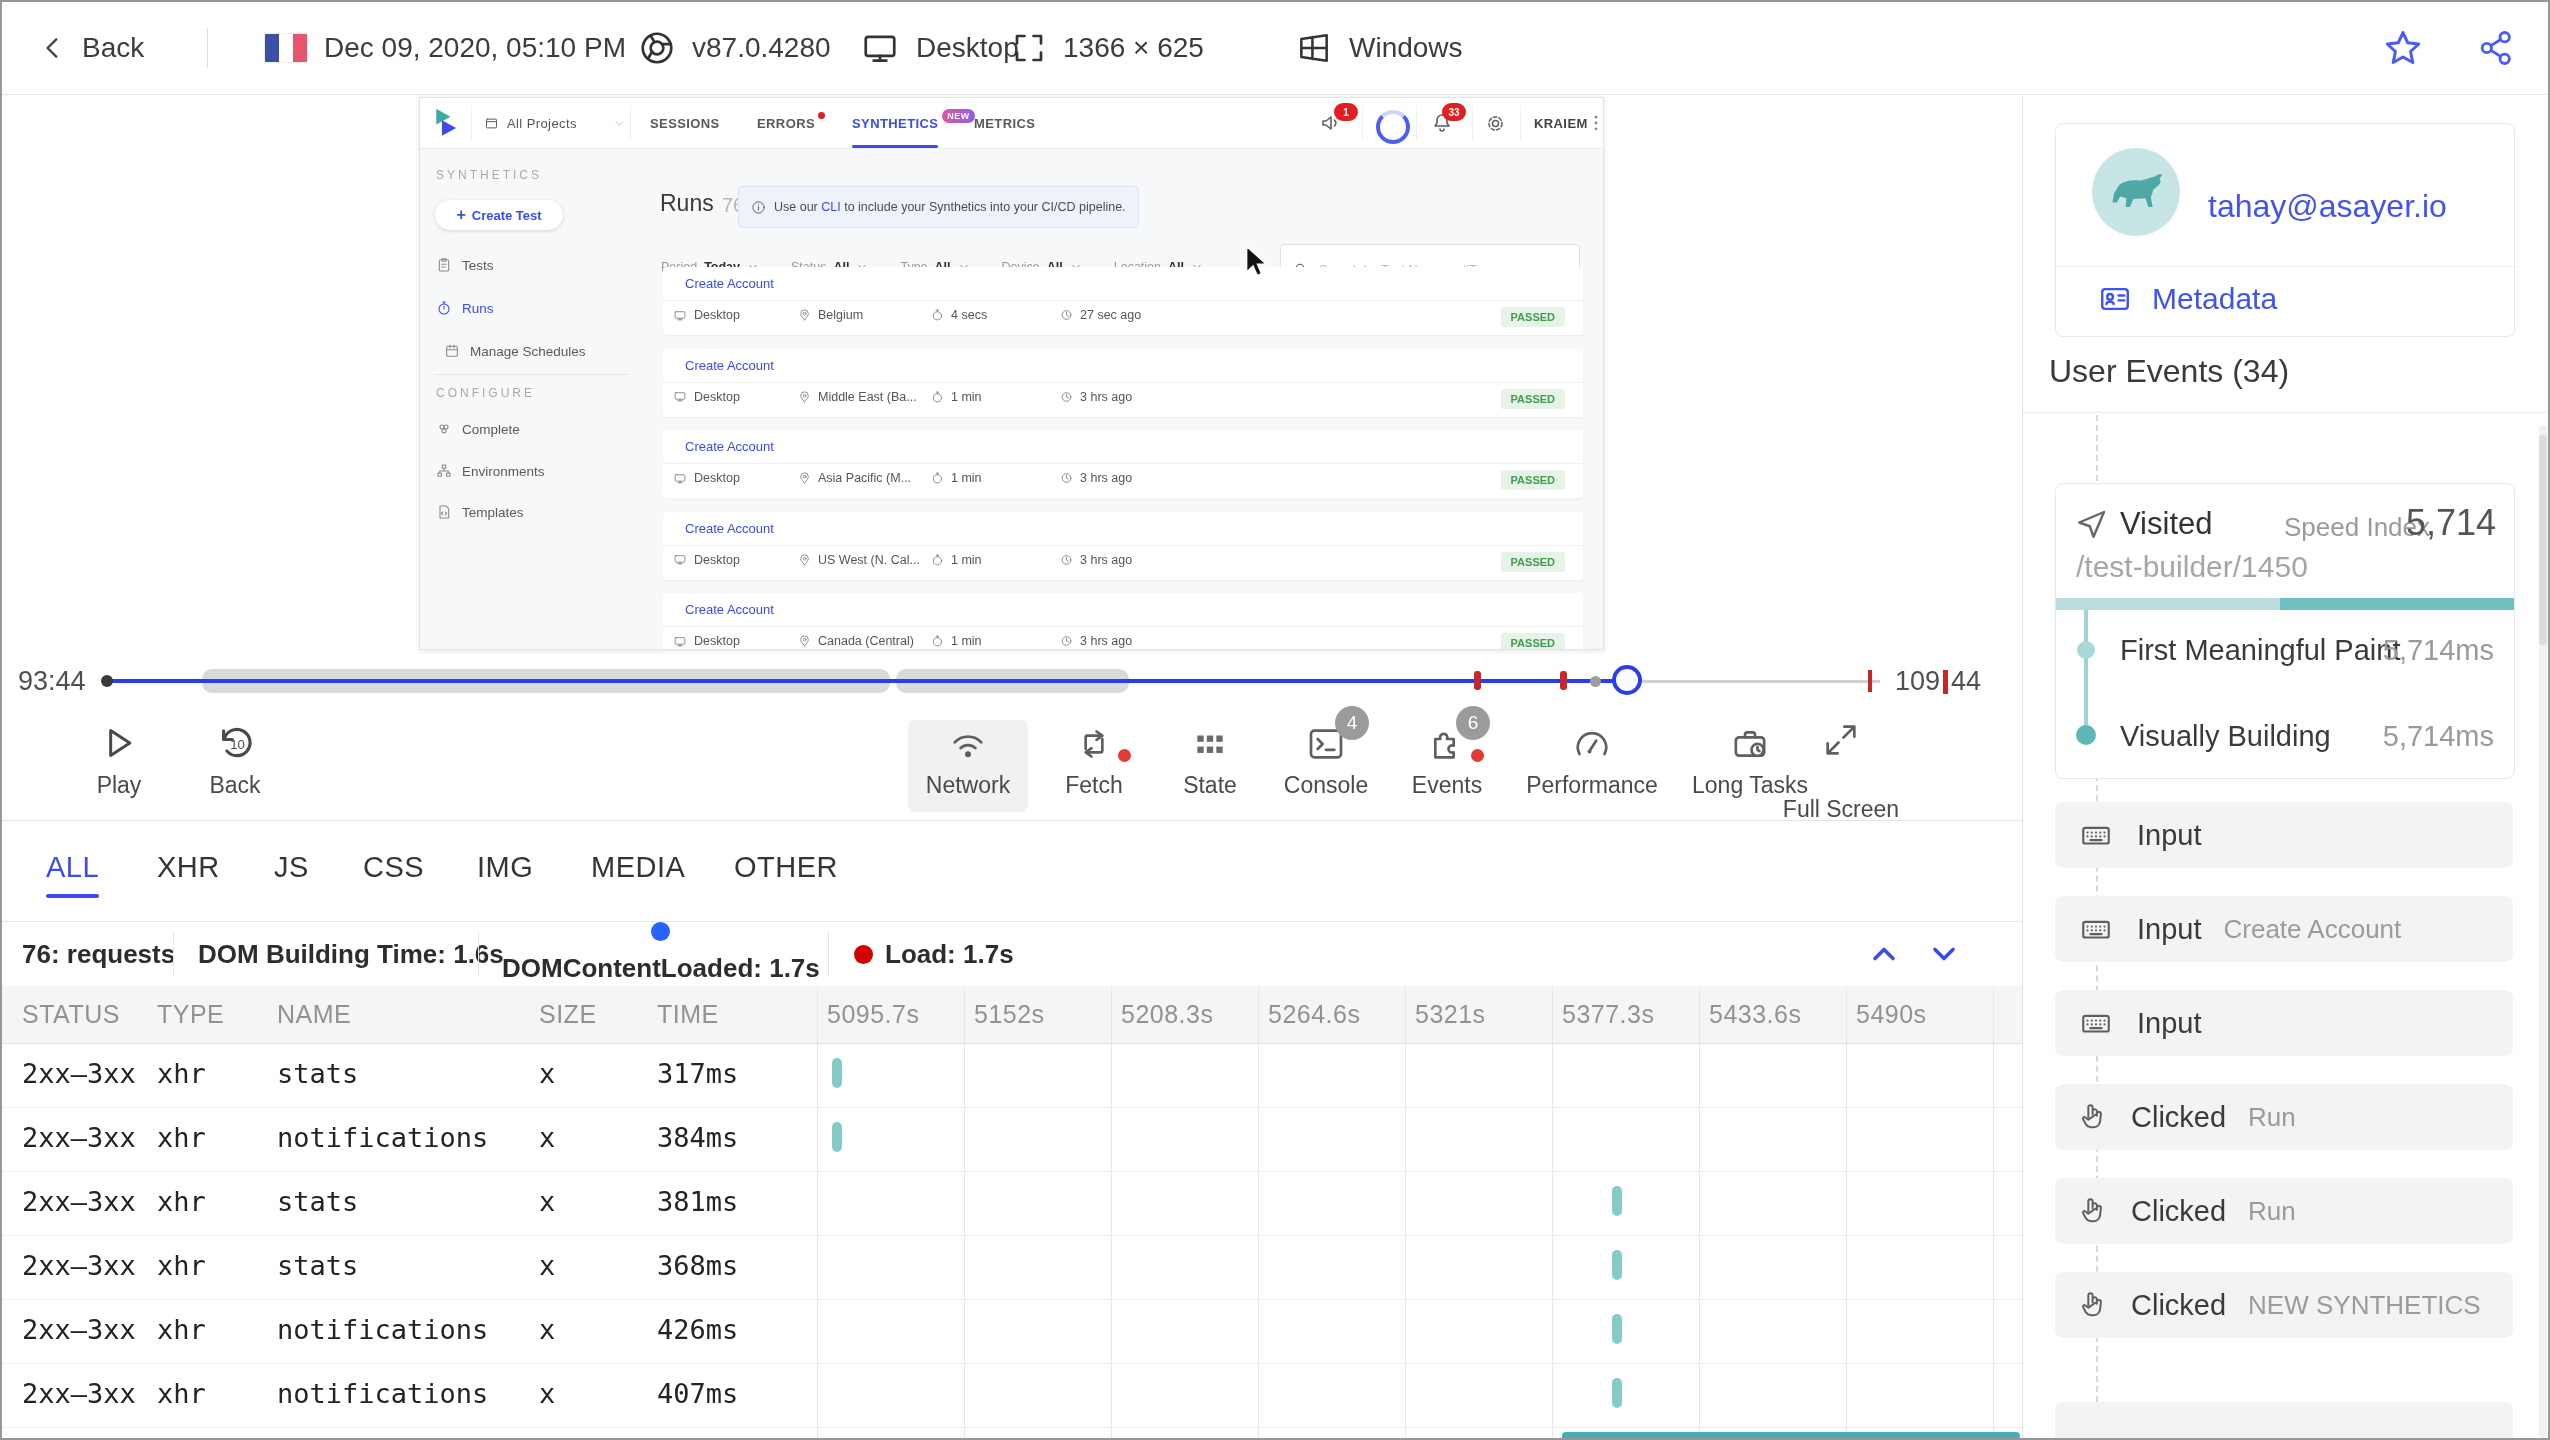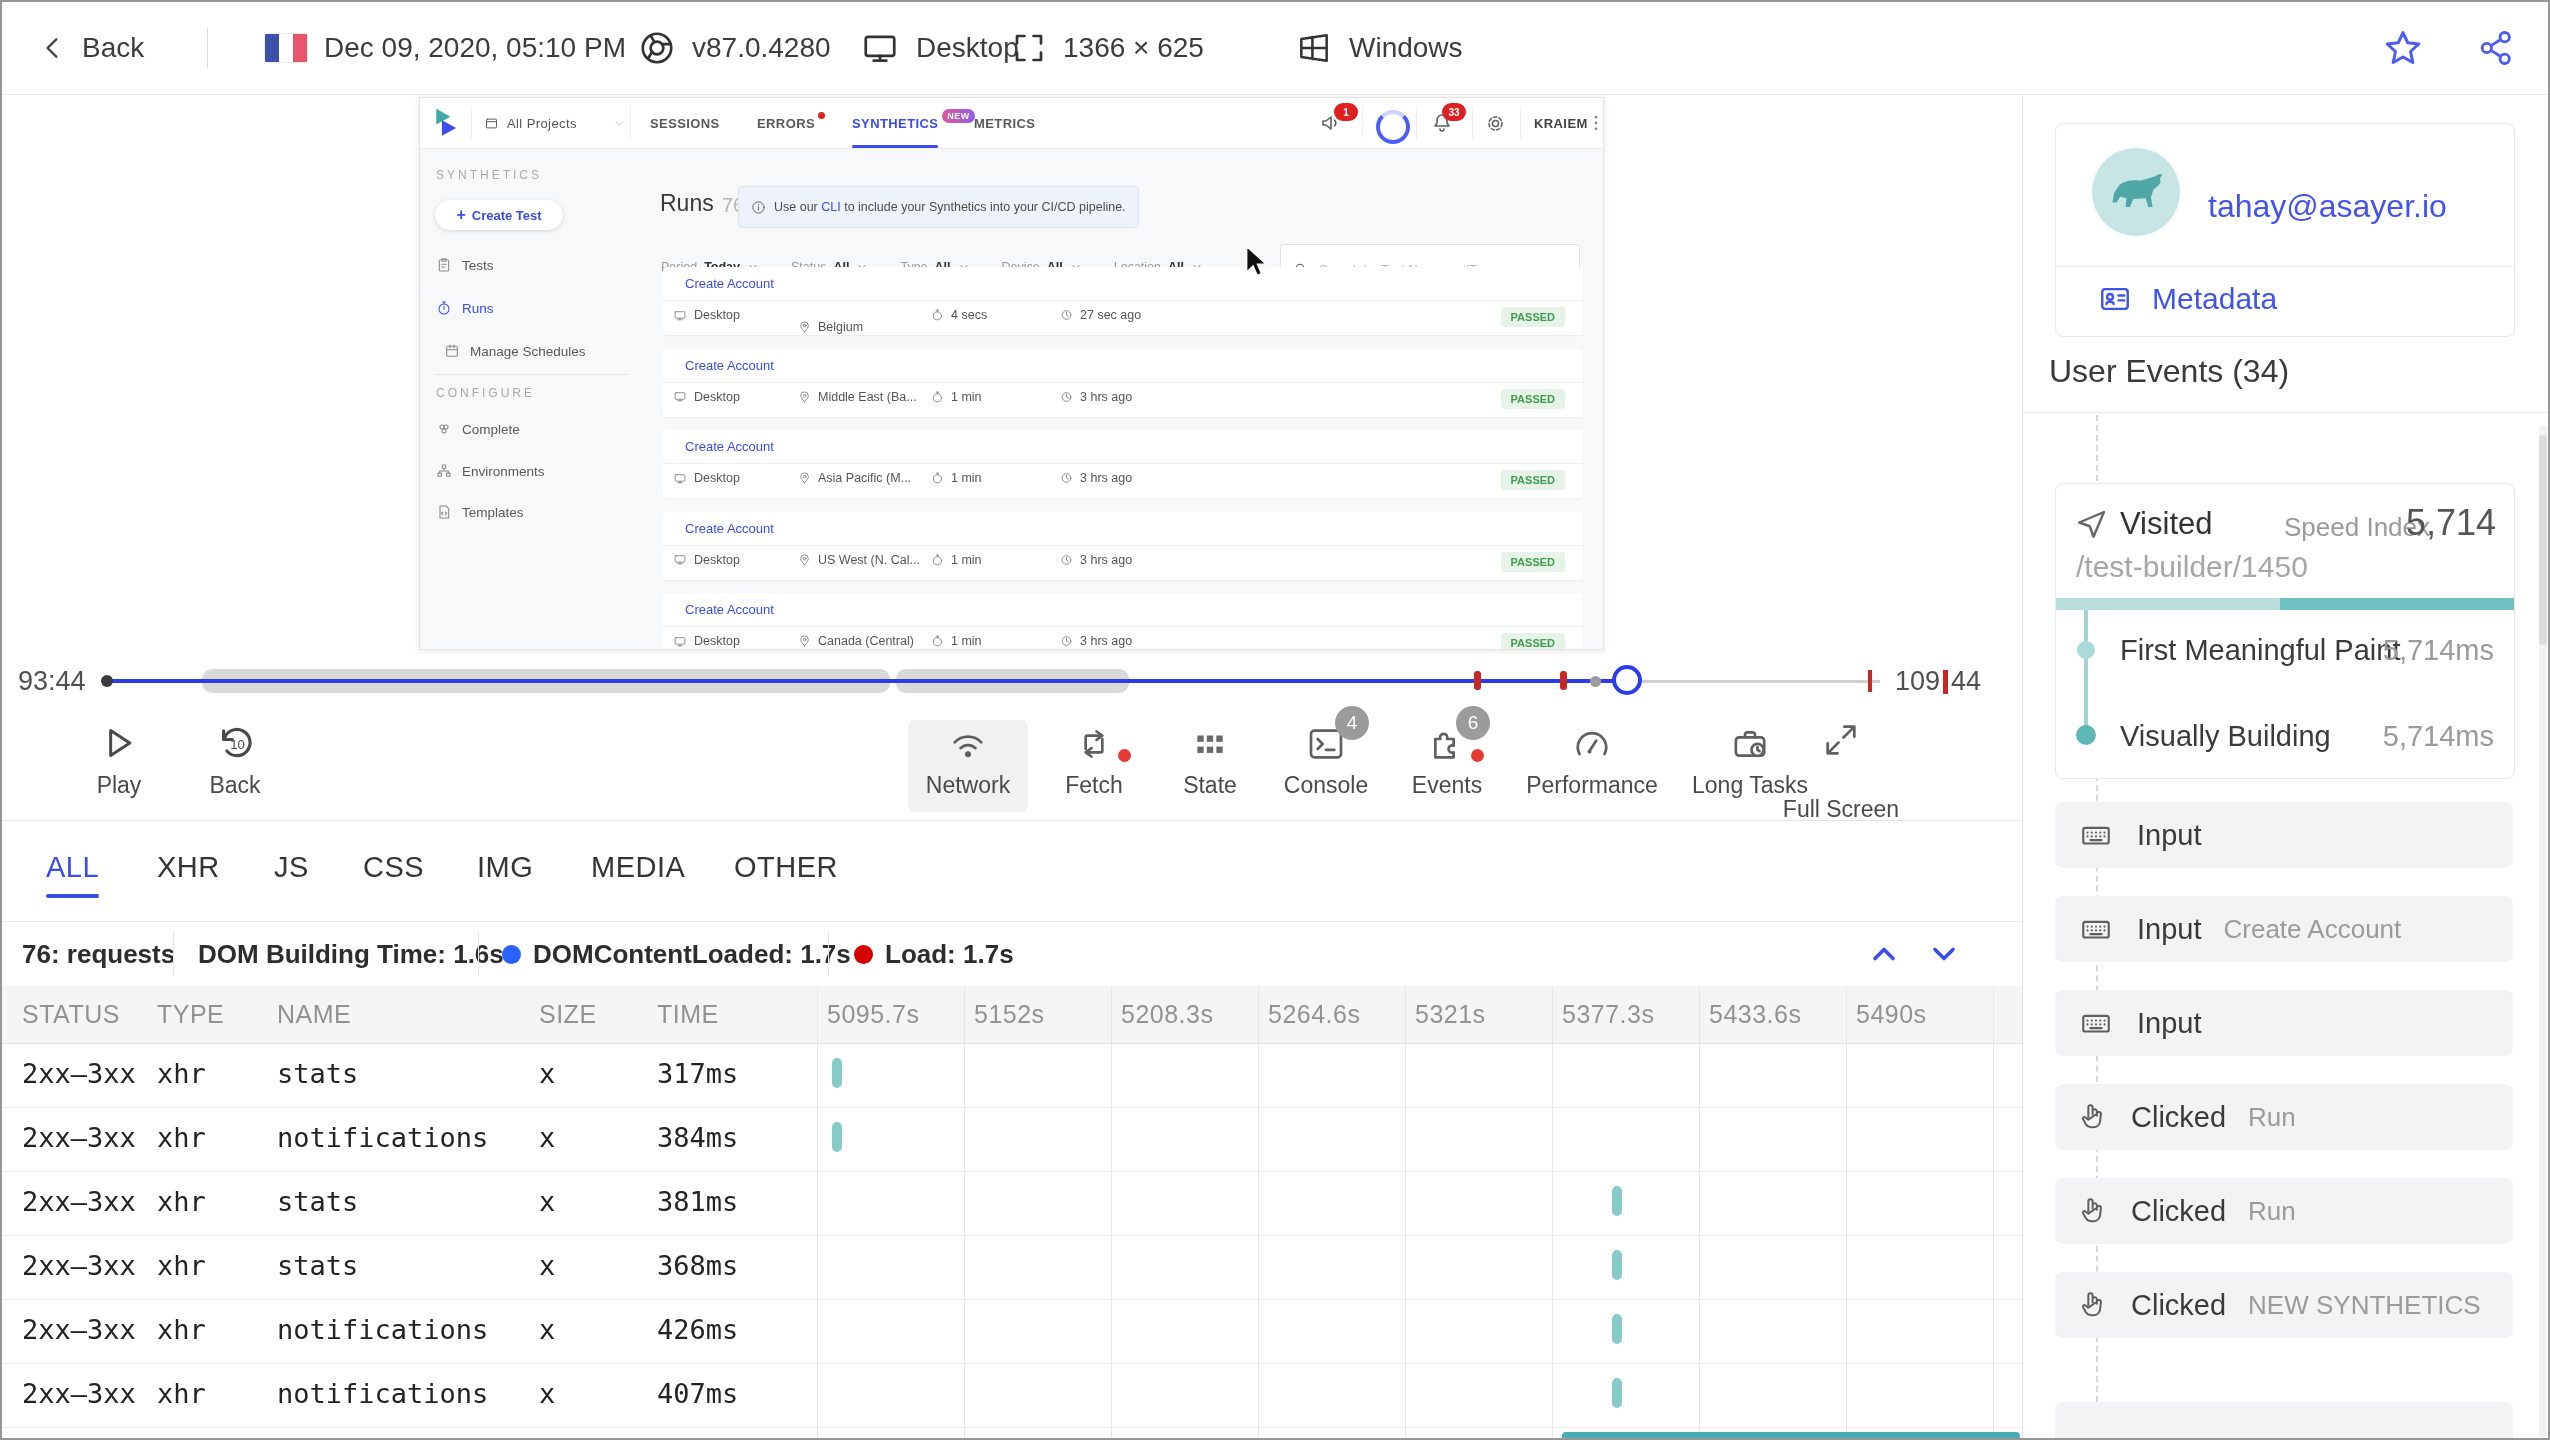--- a/index.html
+++ b/index.html
@@ -374,21 +374,21 @@
           <div class="run-card" style="top: 169px;">
     <div class="run-title">Create Account</div>
     <div class="run-div"></div>
     <span class="rd" style="left:10px;">
       <svg width="14" height="13" viewBox="0 0 24 24" class="ic">
                 <rect x="3" y="5" width="18" height="12" rx="1.5"></rect>
                 <path d="M12 17 v3 M8 20 h8"></path>
               </svg>
       <span>Desktop</span>
             </span>
-    <span class="rd" style="left:135px;margin-top:12px;">
+    <span class="rd" style="left:135px;">
       <svg width="13" height="14" viewBox="0 0 24 24" class="ic">
                 <path d="M12 21 C8 16 5 13 5 9.5 a7 7 0 1 1 14 0 C19 13 16 16 12 21 Z"></path>
                 <circle cx="12" cy="9.5" r="2.5"></circle>
               </svg>
       <span>Belgium</span>
             </span>
     <span class="rd" style="left:268px;">
       <svg width="13" height="14" viewBox="0 0 24 24" class="ic">
                 <circle cx="12" cy="13.5" r="7.5"></circle>
                 <path d="M10 3 h4 M12 3 v3"></path>
@@ -683,21 +683,21 @@
     <span class="ntab" style="left:589px;">MEDIA</span>
     <span class="ntab" style="left:732px;">OTHER</span>
 
   </div>
 
   <div class="net-stats">
     <span class="stat" style="left:20px;">76: requests</span>
     <div class="stat-div" style="left:171px;"></div>
     <span class="stat" style="left:196px;">DOM Building Time: 1.6s</span>
     <div class="stat-div" style="left:476px;"></div>
-    <span class="stat" style="left:500px;">
+    <span class="stat" style="left:500px;flex-direction:column;">
       <i class="dot" style="background:#2962ff;"></i>
       <i style="font-style:normal;">DOMContentLoaded: 1.7s</i>
     </span>
     <div class="stat-div" style="left:826px;"></div>
     <span class="stat" style="left:852px;">
       <i class="dot" style="background:#d50000;"></i>
       <i style="font-style:normal;">Load: 1.7s</i>
     </span>
     <svg class="abs" style="left:1862px;top:14px;" width="40" height="36" viewBox="0 0 24 24">
       <polyline points="6 15 12 9 18 15" stroke="#3b4bec" stroke-width="2.4" fill="none" stroke-linecap="round" stroke-linejoin="round"></polyline>

